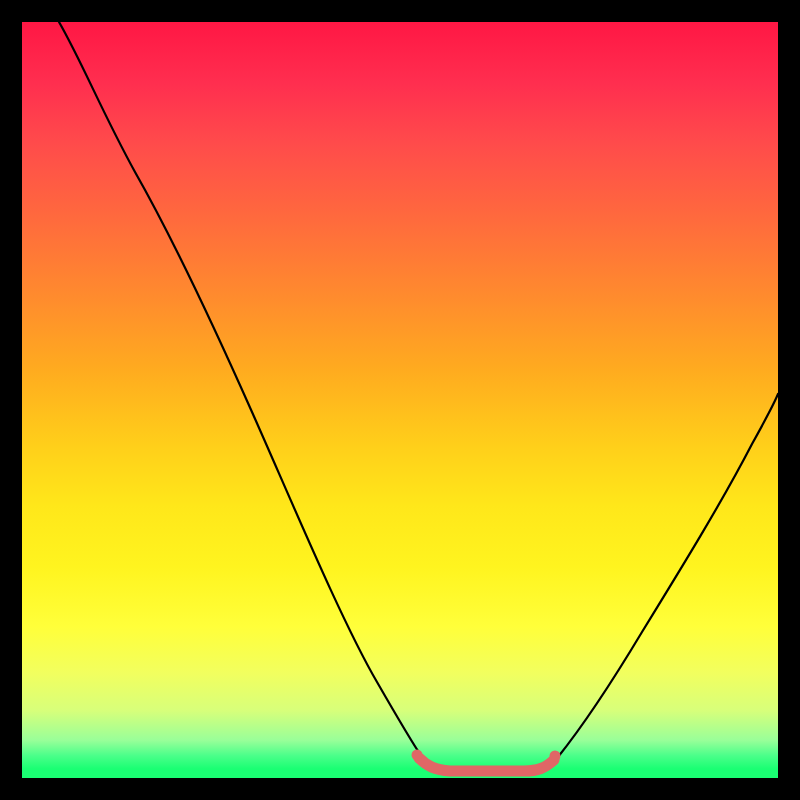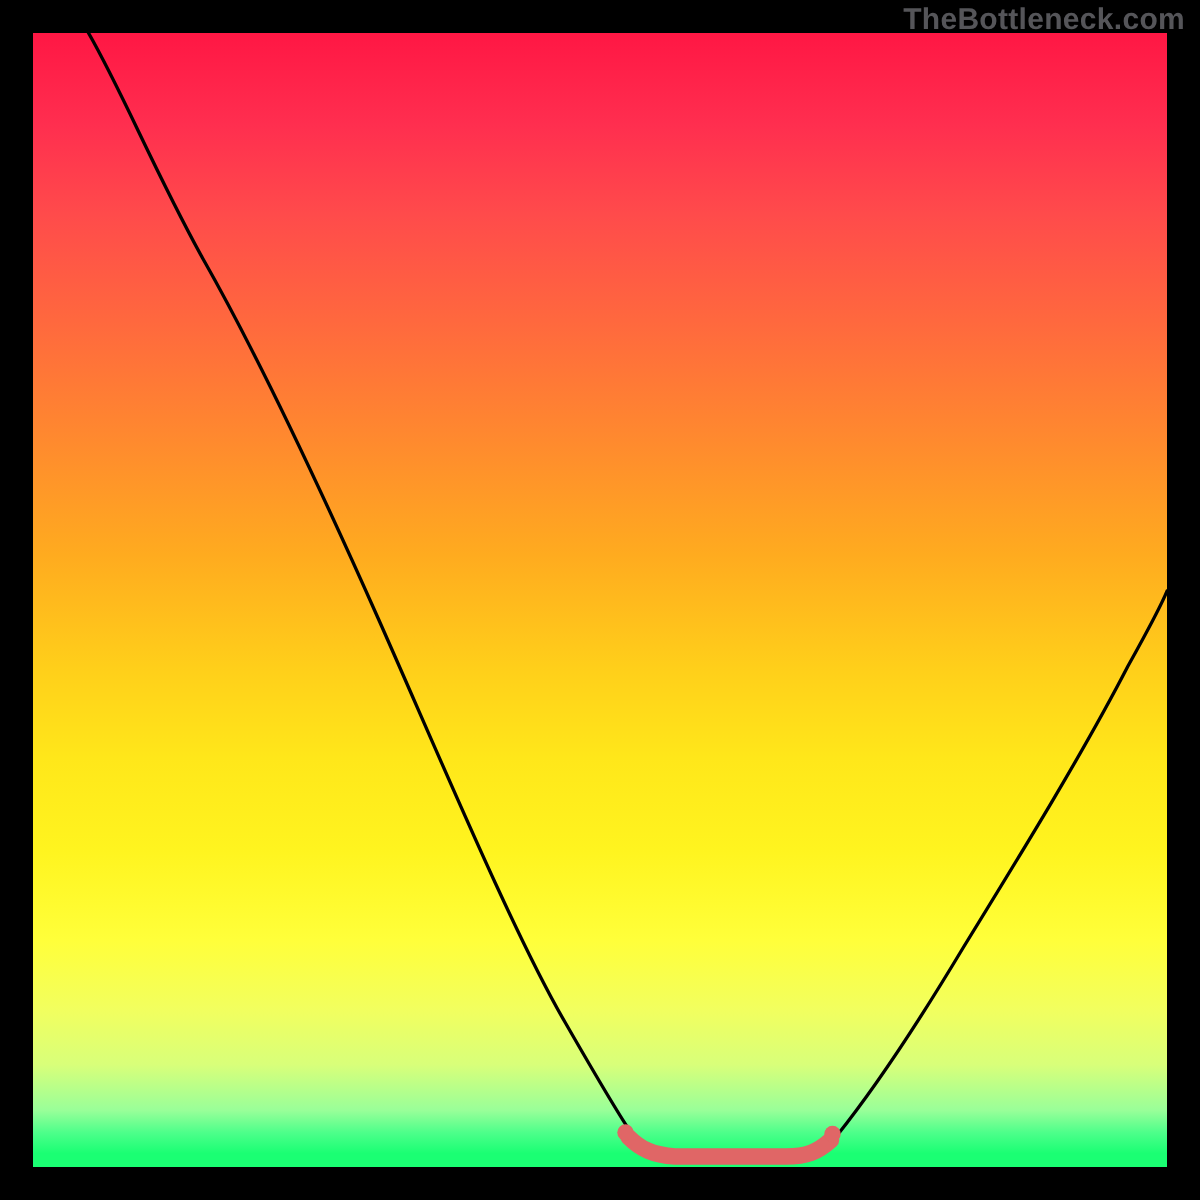--- a/index.html
+++ b/index.html
@@ -74,14 +74,13 @@
       <path d="M 397,736
                C 405,744 413,748 428,749
                L 502,749
                C 516,749 523,746 532,738" fill="none" stroke="#e06666" stroke-width="11" stroke-linecap="round" stroke-linejoin="round"></path>
       <g fill="#e06666">
         <circle cx="395" cy="733" r="5.5"></circle>
         <circle cx="533" cy="734" r="5.5"></circle>
       </g>
     </svg>
   </div>
-  <div class="watermark">TheBottleneck.com</div>
 </div>
 
 </body></html>

